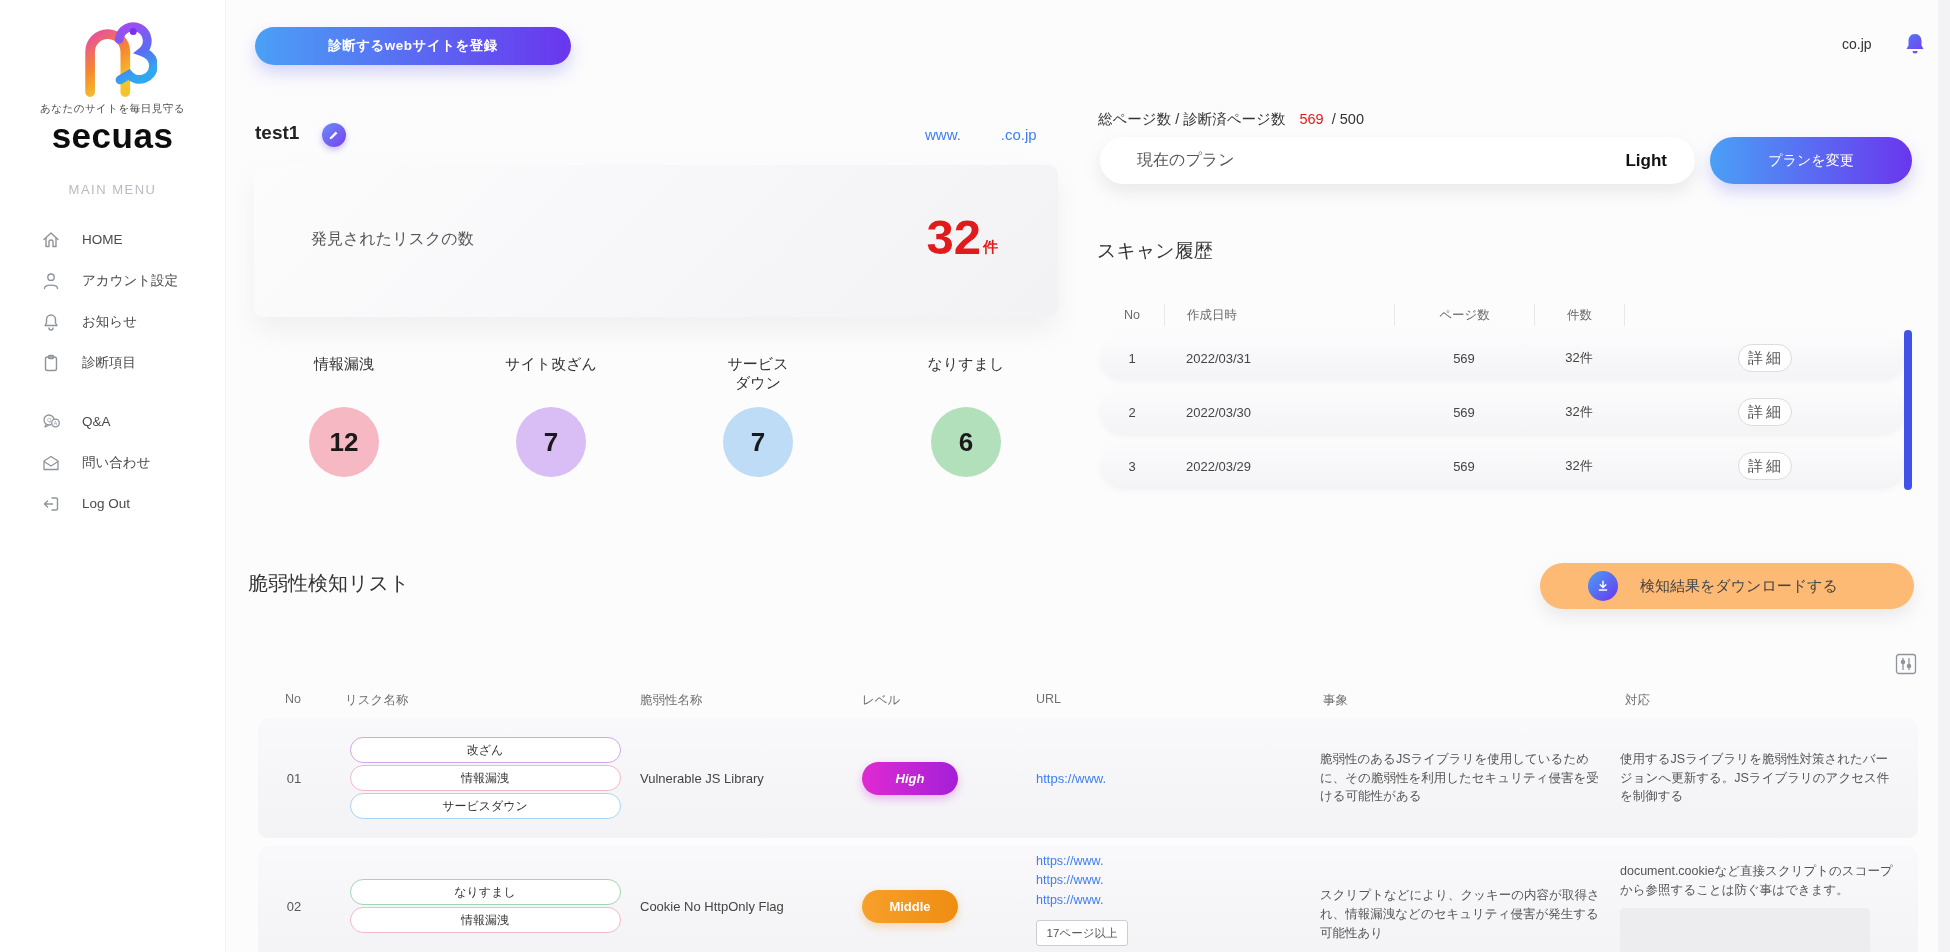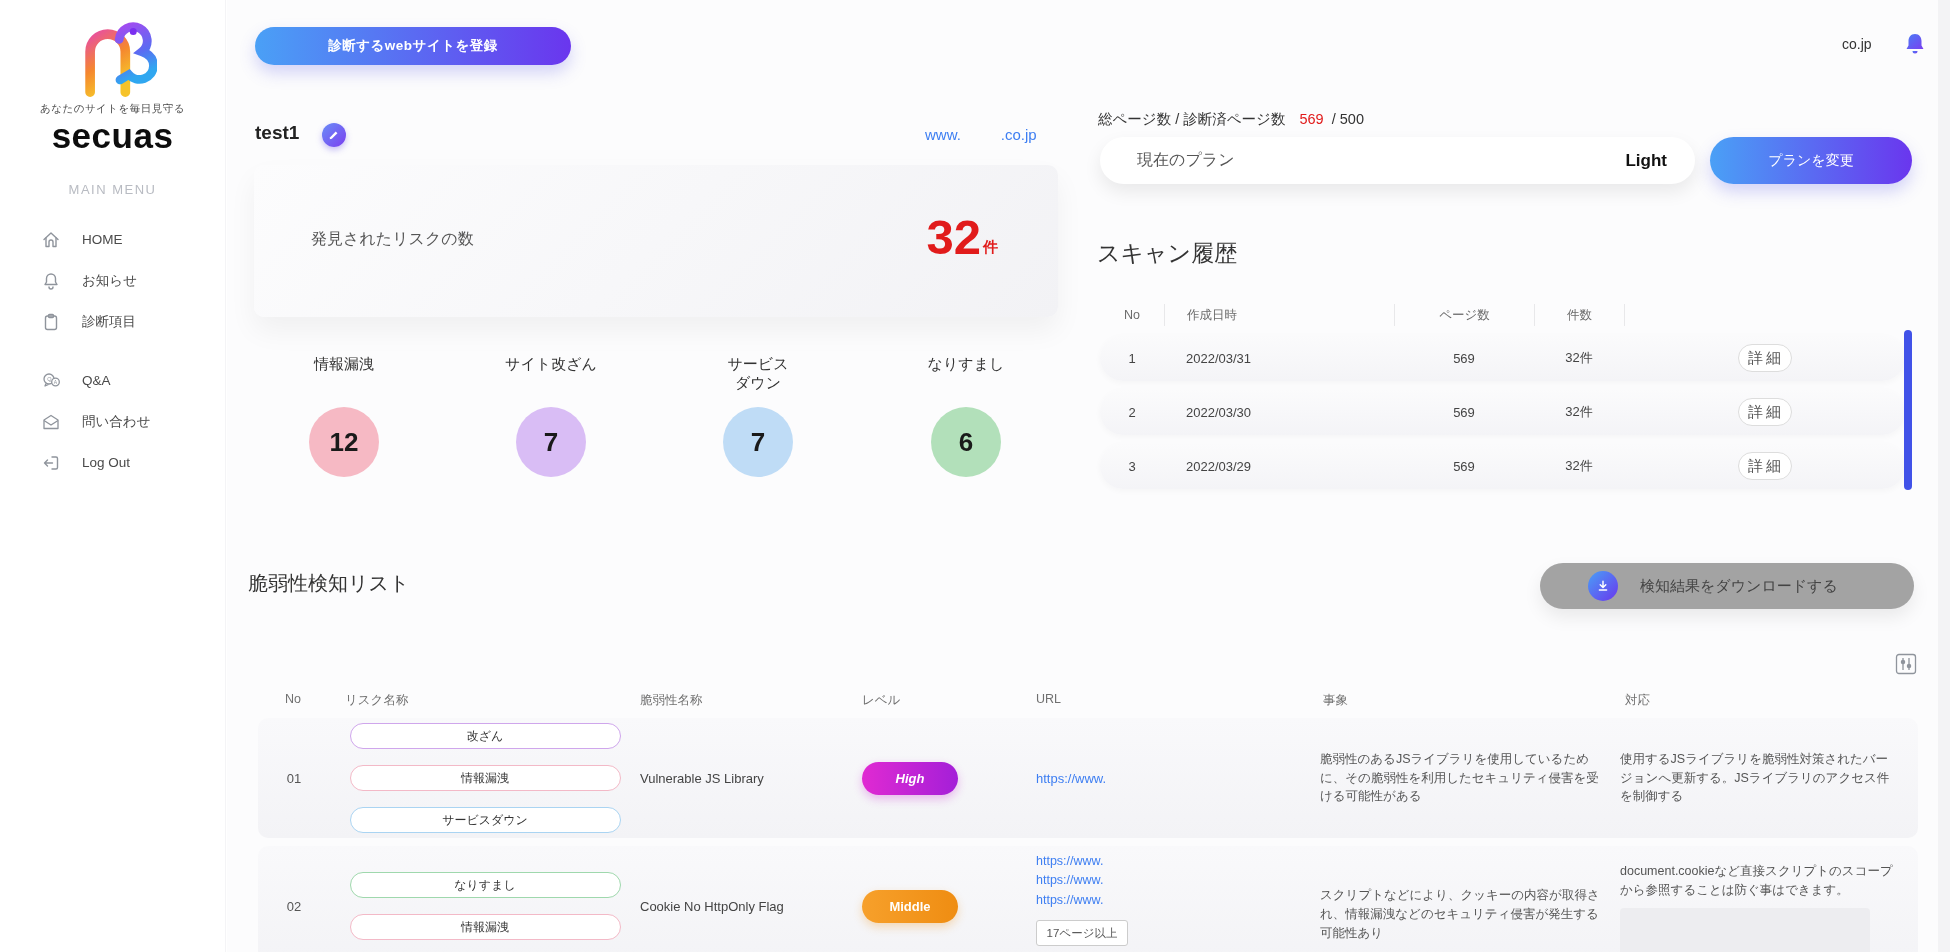--- a/index.html
+++ b/index.html
@@ -56,21 +56,21 @@
   .pages-used { color:#e11b1b; margin-left:10px; }
   .pages-limit { margin-left:4px; }
   .plan-card { position:absolute; left:1100px; top:137px; width:595px; height:47px; border-radius:24px;
     background:#fff; box-shadow:0 8px 18px rgba(0,0,0,.08); display:flex; align-items:center; padding:0 28px 0 37px; }
   .plan-label { font-size:16px; color:#555; }
   .plan-name { margin-left:auto; font-size:17px; font-weight:700; color:#111; }
   .plan-btn { position:absolute; left:1710px; top:137px; width:202px; height:47px; border-radius:24px;
     background:linear-gradient(90deg,#4aa0f6,#6a36ee); color:#fff; font-size:14px; border:none; cursor:pointer;
     display:flex; align-items:center; justify-content:center; box-shadow:0 8px 16px rgba(90,90,230,.25); }
 
-  .hist-title { position:absolute; left:1097px; top:238px; font-size:23px; color:#333; }
+  .hist-title { position:absolute; left:1097px; top:238px; font-size:19px; color:#333; }
   .hist-header { position:absolute; left:1100px; top:304px; width:805px; display:flex; font-size:12.5px; color:#6b6b6b; }
   .hh-cell { display:flex; align-items:center; height:22px; }
   .hh-no { width:64px; justify-content:center; }
   .hh-date { width:230px; padding-left:22px; border-left:1px solid #e8e8ea; }
   .hh-pages { width:140px; justify-content:center; border-left:1px solid #e8e8ea; }
   .hh-count { width:90px; justify-content:center; border-left:1px solid #e8e8ea; }
   .hh-action { flex:1; border-left:1px solid #e8e8ea; }
   .hist-rows { position:absolute; left:1100px; top:335px; width:805px; }
   .hist-row { display:flex; align-items:center; height:46px; border-radius:23px; margin-bottom:8px;
     background:linear-gradient(180deg,#fbfbfc,#f4f4f7); box-shadow:0 2px 6px rgba(0,0,0,.03); font-size:13px; color:#444; }
@@ -80,21 +80,21 @@
   .hr-count { width:90px; text-align:center; }
   .hr-action { flex:1; display:flex; justify-content:center; }
   .detail-btn { width:54px; height:28px; border-radius:14px; border:1px solid #ddd; background:#fff;
     font-size:15px; letter-spacing:3px; padding-left:3px; color:#555; cursor:pointer; }
   .hist-scrollbar { position:absolute; left:1904px; top:330px; width:8px; height:160px; border-radius:4px;
     background:#4152e8; cursor:pointer; }
 
   
   .vuln-title { position:absolute; left:248px; top:570px; font-size:20px; color:#333; }
   .download-btn { position:absolute; left:1540px; top:563px; width:374px; height:46px; border-radius:23px;
-    background:#a3a3a3; box-shadow:0 8px 18px rgba(0,0,0,.08); display:flex; align-items:center; padding-left:48px;
+    background:#fdba74; box-shadow:0 8px 18px rgba(0,0,0,.08); display:flex; align-items:center; padding-left:48px;
     cursor:pointer; border:none; }
   .dl-icon { width:30px; height:30px; border-radius:50%; background:linear-gradient(135deg,#4aa0f6,#6a36ee);
     display:flex; align-items:center; justify-content:center; }
   .dl-label { margin-left:22px; font-size:15px; color:#444; }
   .filter-icon { position:absolute; left:1895px; top:653px; width:22px; height:22px; cursor:pointer; }
 
   .vt-grid { display:grid; grid-template-columns:72px 310px 220px 170px 290px 300px 298px; }
   .vt-header { position:absolute; left:258px; top:690px; width:1660px; font-size:12.5px; color:#707070; }
   .vt-header > div { padding-top:2px; }
   .vh-no { padding-left:27px; }
@@ -102,21 +102,21 @@
   .vh-level { padding-left:2px; }
   .vh-url { padding-left:6px; }
   .vh-incident { padding-left:3px; }
   .vh-action { padding-left:5px; }
 
   .vuln-row { position:absolute; left:258px; width:1660px; border-radius:10px;
     background:linear-gradient(180deg,#f9f9fb,#f3f3f6); align-items:center; }
   .row-1 { top:718px; height:120px; }
   .row-2 { top:846px; height:120px; }
   .vr-no { text-align:center; font-size:13px; color:#555; }
-  .vr-tags { display:flex; flex-direction:column; gap:16px; align-items:center; }
+  .vr-tags { display:flex; flex-direction:column; gap:2px; align-items:center; }
   .tag-pill { width:271px; height:26px; border-radius:13px; border:1px solid; background:#fff;
     display:flex; align-items:center; justify-content:center; font-size:12px; color:#333; }
   .vr-name { font-size:13px; color:#444; }
   .level-pill { width:96px; height:33px; border-radius:17px; margin-left:2px; display:flex; align-items:center;
     justify-content:center; font-size:13px; font-weight:700; color:#fff; }
   .level-high { background:linear-gradient(90deg,#e02ad2,#a41fd8); box-shadow:0 4px 10px rgba(200,40,210,.3);font-style:italic; }
   .level-middle { background:linear-gradient(90deg,#f7a02b,#ef8d12); box-shadow:0 4px 10px rgba(240,150,30,.3); }
   .vr-url { font-size:13px; color:#3d7ef2; padding-left:6px; }
   .url-stack { align-self:start; padding-top:6px; line-height:1.55; font-size:12.5px; }
   .url-line { display:block; color:#3d7ef2; text-decoration:none; }
@@ -160,20 +160,29 @@
     <div class="menu-item">
       <span class="mi-icon">
         <svg width="20" height="20" viewBox="0 0 20 20" fill="none" stroke="#8f949c" stroke-width="1.4" stroke-linecap="round" stroke-linejoin="round">
           <path d="M3 9.5 L10 3 L17 9.5"></path>
             <path d="M5 8 V16.5 H8 V12 a2 2 0 0 1 4 0 V16.5 H15 V8"></path>
         </svg>
       </span>
       <span class="mi-label">HOME</span>
     </div>
 
+    <div class="menu-item">
+      <span class="mi-icon">
+        <svg width="20" height="20" viewBox="0 0 20 20" fill="none" stroke="#8f949c" stroke-width="1.4" stroke-linecap="round">
+          <circle cx="10" cy="6.2" r="3.2"></circle>
+            <path d="M3.5 17.5 c0-4.5 13-4.5 13 0"></path>
+        </svg>
+      </span>
+      <span class="mi-label">アカウント設定</span>
+    </div>
 
     <div class="menu-item">
       <span class="mi-icon">
         <svg width="20" height="20" viewBox="0 0 20 20" fill="none" stroke="#8f949c" stroke-width="1.4" stroke-linecap="round" stroke-linejoin="round">
           <path d="M10 3 a4.5 4.5 0 0 1 4.5 4.5 v3.5 l1.5 2.5 H4 l1.5-2.5 V7.5 A4.5 4.5 0 0 1 10 3 Z"></path>
             <path d="M8 16 a2 2 0 0 0 4 0"></path>
         </svg>
       </span>
       <span class="mi-label">お知らせ</span>
     </div>

